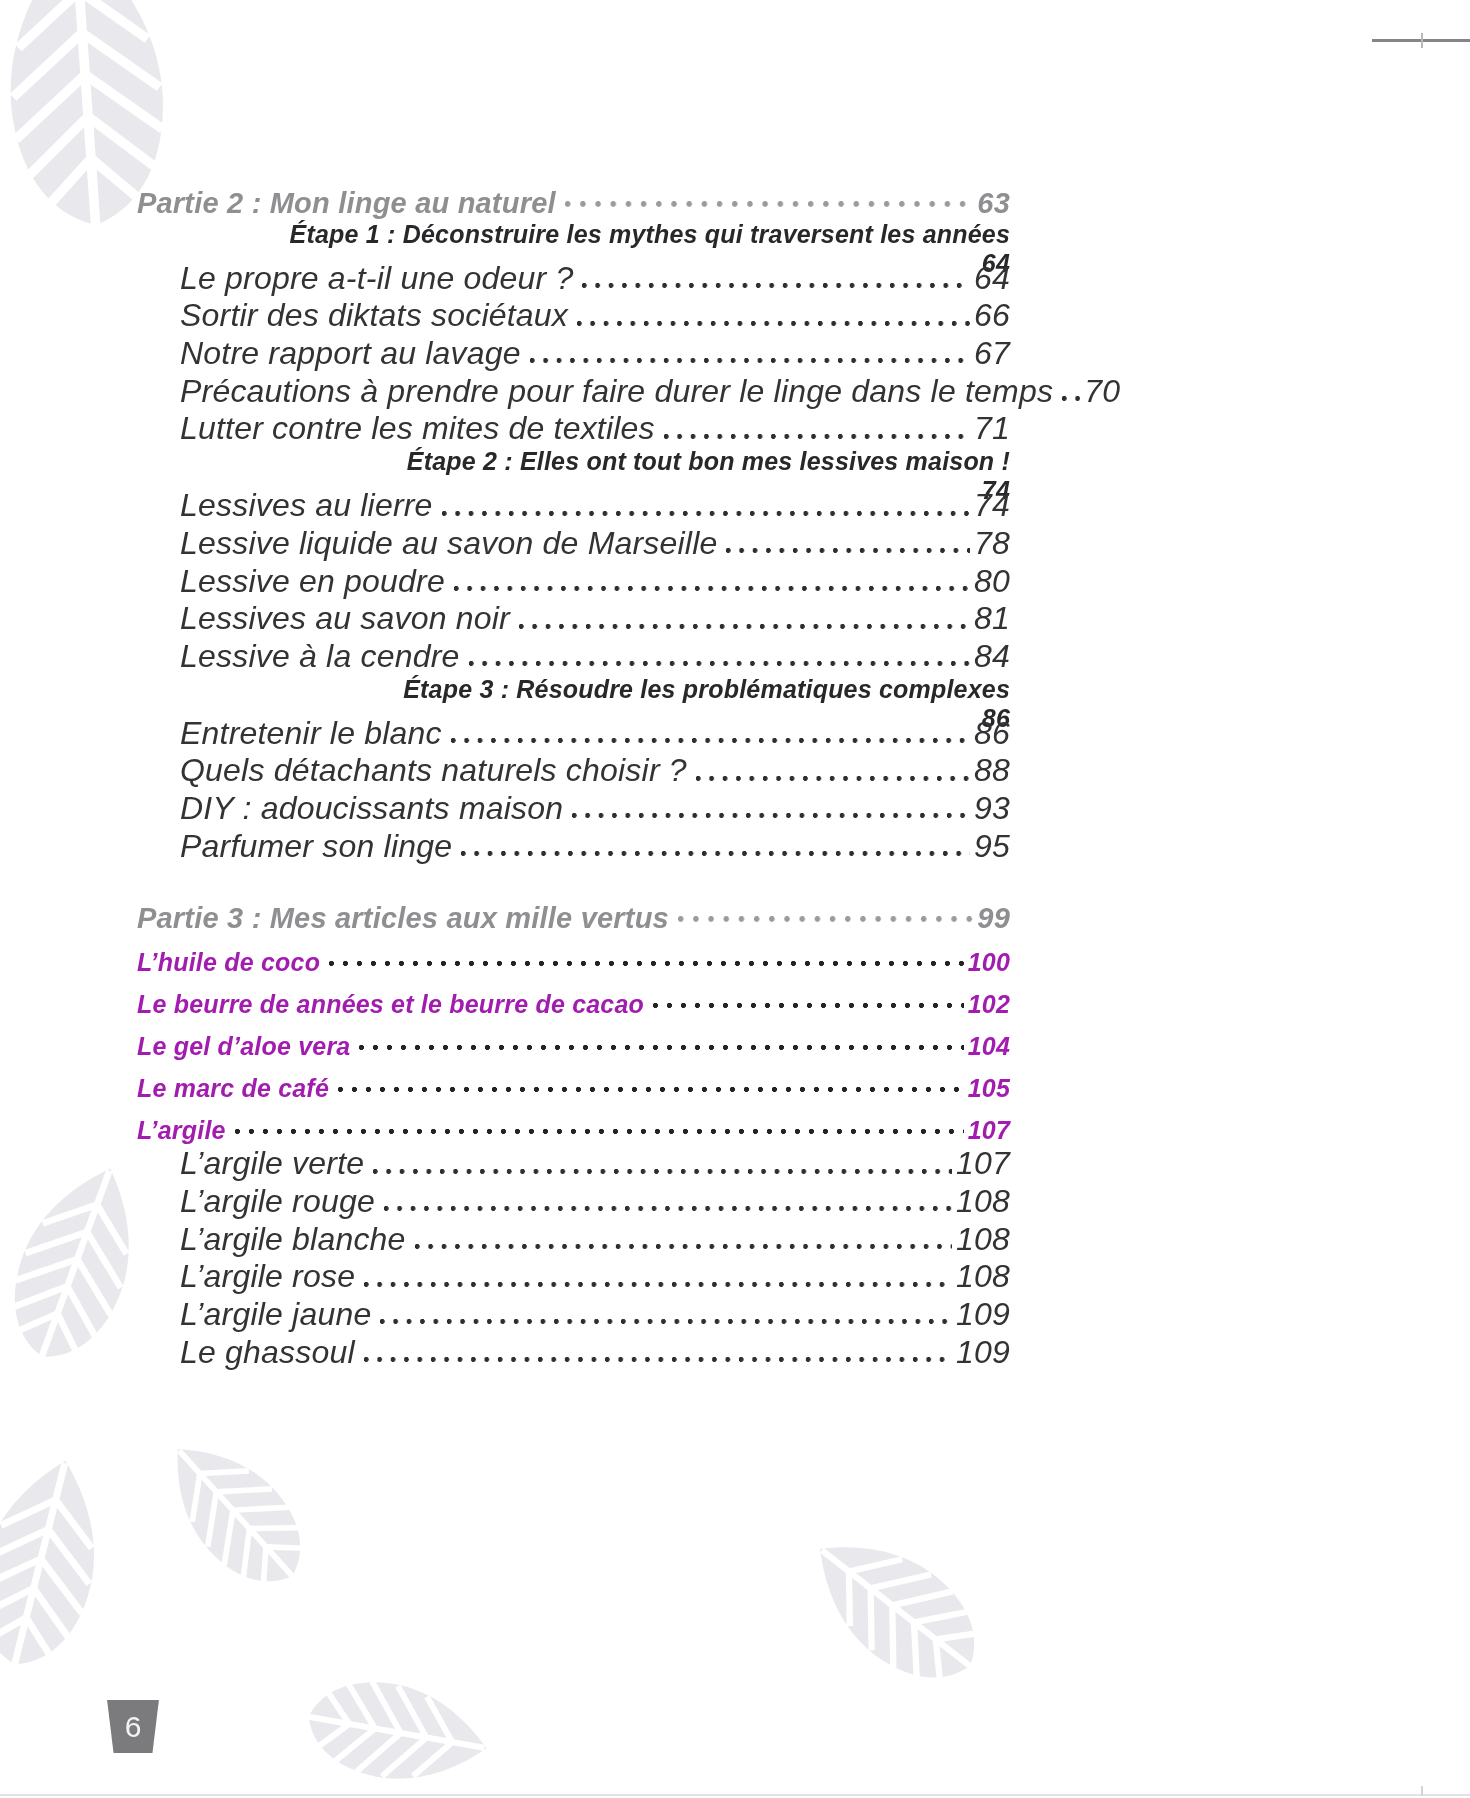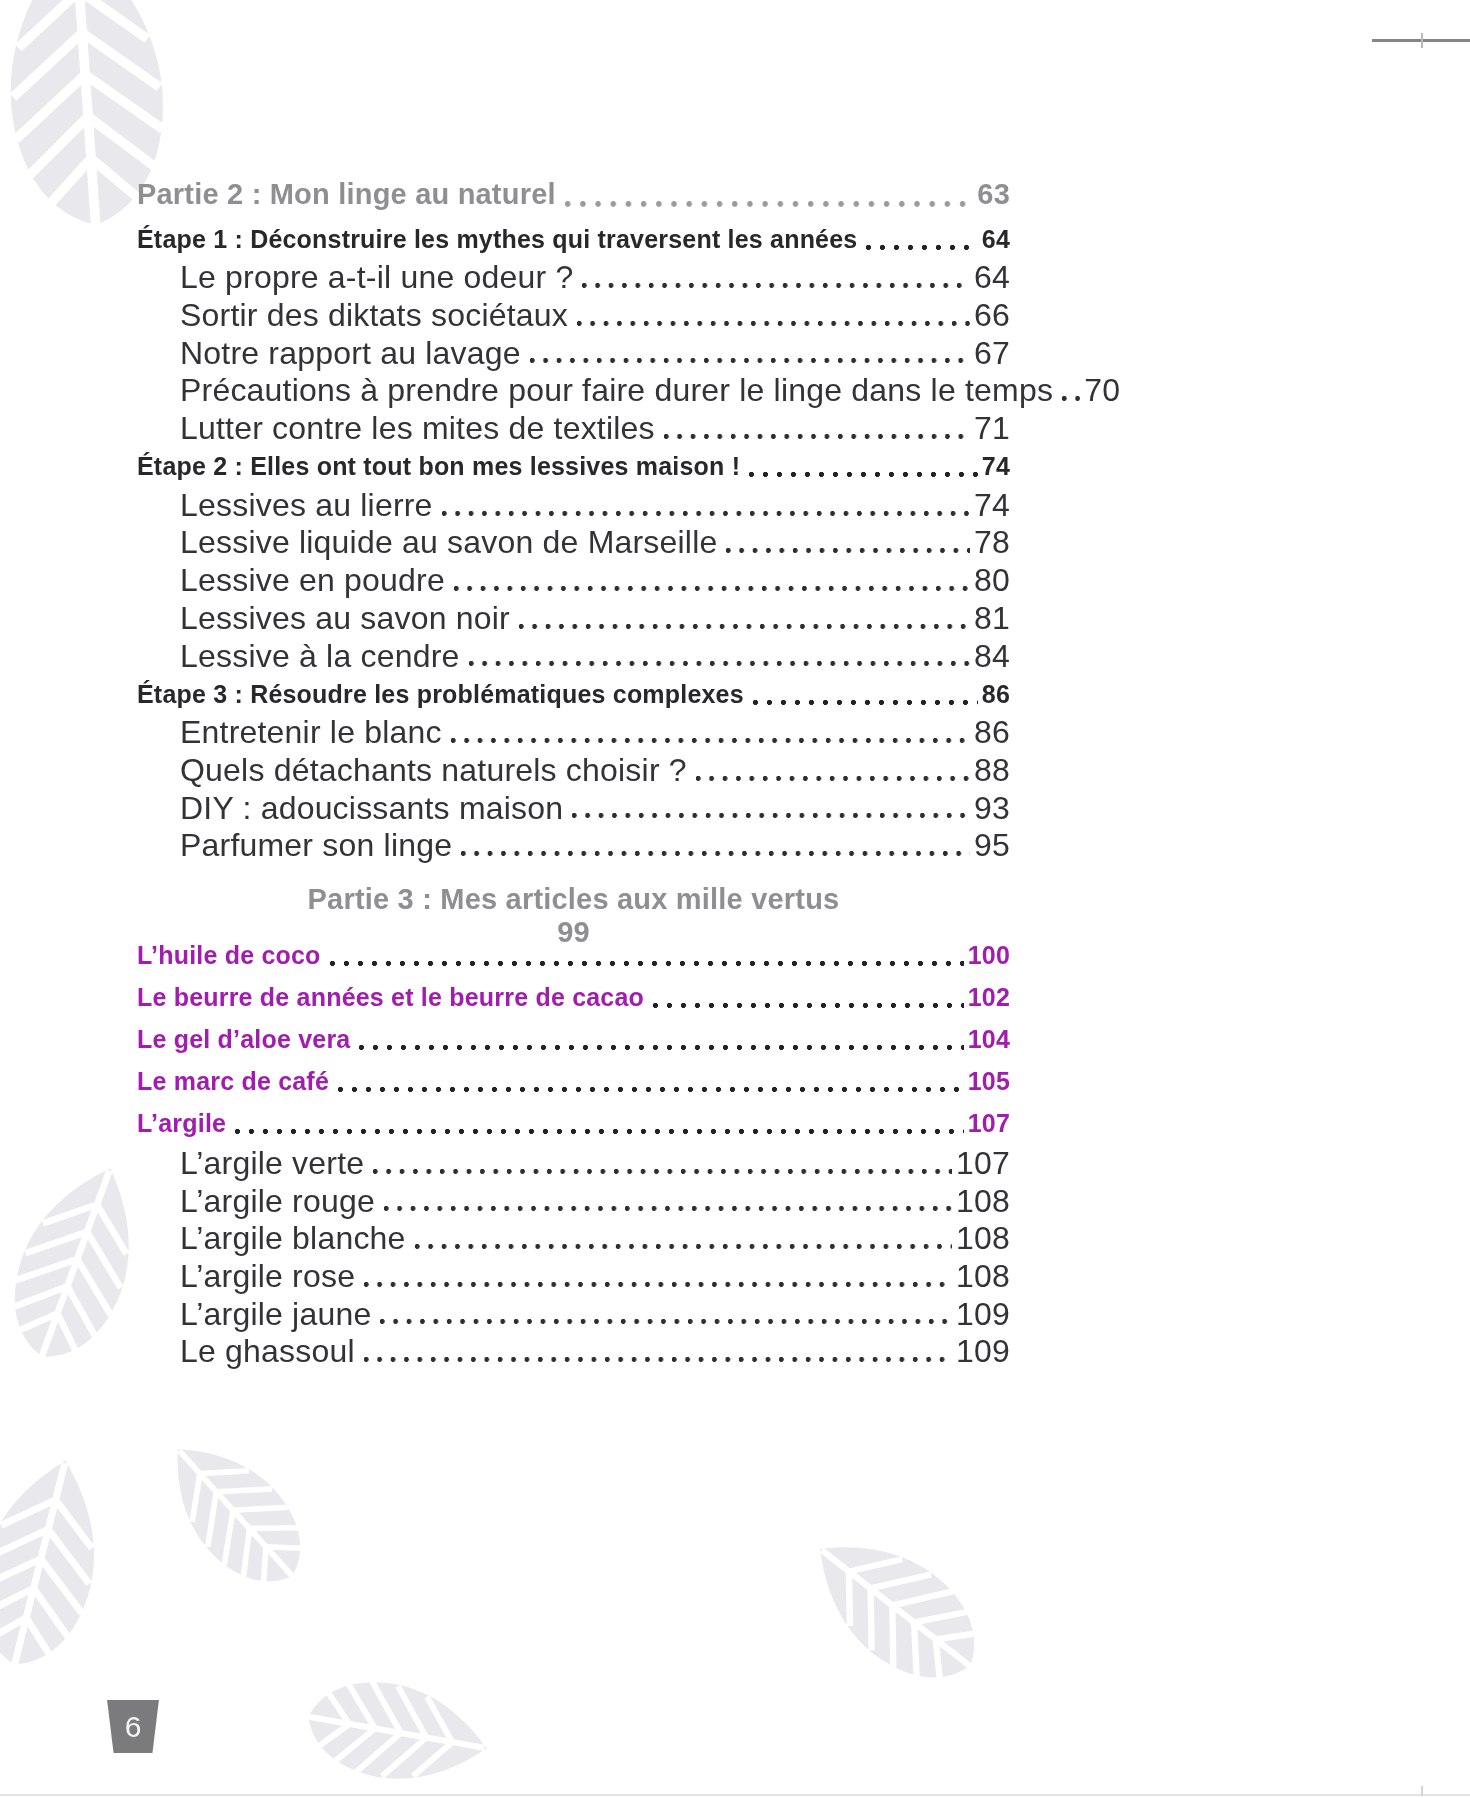--- a/index.html
+++ b/index.html
@@ -10,33 +10,33 @@
     overflow:hidden;
     font-family:"Liberation Sans", sans-serif;
   }
   
   .leaf{position:absolute;transform-origin:50% 50%;}
   
   .toc{
     position:absolute;
     left:137px;top:168px;width:873px;
   }
-  .row{display:flex;align-items:center;letter-spacing:.2px;}
+  .row{display:flex;align-items:flex-end;letter-spacing:.2px;font-style:italic;}
   .lbl{white-space:nowrap;}
   .pg{white-space:nowrap;}
   .dots{
     flex:1 1 auto;align-self:stretch;min-width:18px;
     margin:0 4px 0 9px;
     background-repeat:repeat-x;
   }
   .r-partie{height:52px;font-size:29px;font-weight:700;color:#8f8f92;}
-  .r-etape {height:39px;font-size:25px;font-weight:700;color:#28282b;}
+  .r-etape {height:39px;font-size:25px;font-weight:700;color:#28282b;flex-direction:column;}
   .r-item  {height:42px;font-size:25px;font-weight:700;color:#a21caf;}
   .r-sub   {height:37.7px;font-size:32px;font-weight:400;color:#333336;padding-left:43px;}
-  .mt-lg{margin-top:18px;flex-direction:column;}
+  .mt-lg{margin-top:18px;}
   .r-sub .dots{
     background-image:radial-gradient(circle at 2.2px 2.2px,#2e2e31 2.05px,rgba(0,0,0,0) 2.7px);
     background-size:13.4px 4.6px;background-position:left bottom 9px;
   }
   .r-etape .dots,.r-item .dots{
     background-image:radial-gradient(circle at 2.4px 2.4px,#232326 2.3px,rgba(0,0,0,0) 2.9px);
     background-size:14px 5px;background-position:left bottom 9px;
   }
   .r-item .dots{background-position:left bottom 11px;}
   .r-partie .dots{

